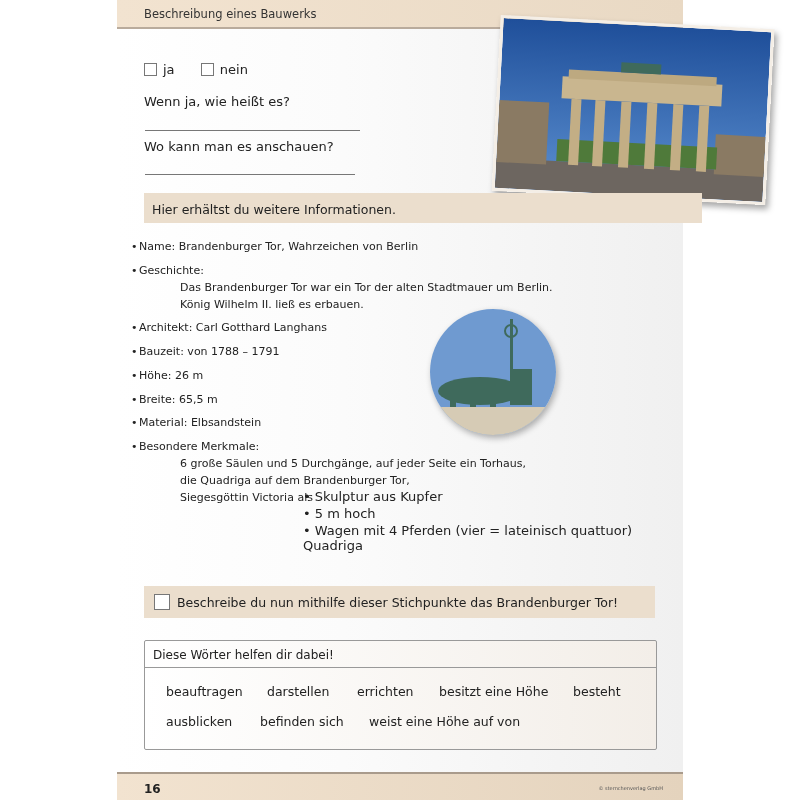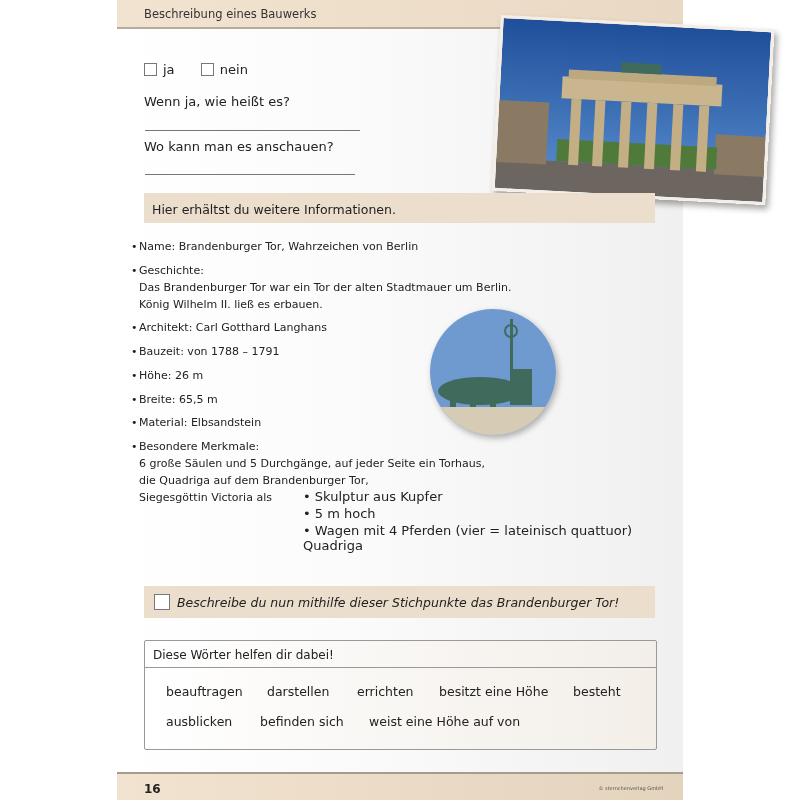--- a/index.html
+++ b/index.html
@@ -4,28 +4,28 @@
 <style>
   html,body{margin:0;padding:0;}
   body{width:800px;height:800px;background:#ffffff;position:relative;overflow:hidden;font-family:"DejaVu Sans","Liberation Sans",sans-serif;color:#222;}
   .page{position:absolute;left:117px;top:0;width:566px;height:800px;background:linear-gradient(90deg,#ffffff 0%,#fbfbfb 40%,#f0f0f0 100%);}
   .header{position:absolute;left:0;top:0;width:566px;height:27px;background:linear-gradient(90deg,#f2e3d0,#e9d9c4);border-bottom:2px solid #b9ab9c;}
   .header-title{position:absolute;left:27px;top:7px;font-size:11.5px;color:#333;}
   .q{position:absolute;font-size:13px;color:#222;}
   .cb{display:inline-block;width:11px;height:11px;border:1px solid #777;background:#fff;vertical-align:-2px;margin-right:6px;}
   .line{position:absolute;height:1px;background:#777;}
   .photo{position:absolute;left:379px;top:22px;width:268px;height:170px;transform:rotate(3deg);border:3px solid #f4eee6;box-shadow:3px 4px 6px rgba(0,0,0,0.35);overflow:hidden;}
-  .info-bar{position:absolute;left:27px;top:193px;width:511px;height:30px;background:#ebdecd;}
+  .info-bar{position:absolute;left:27px;top:193px;width:511px;height:30px;background:#ebdecd;padding-left:47px;}
   .info-bar-text{position:absolute;left:8px;top:9px;font-size:12.5px;color:#222;}
   .fact{position:absolute;left:14px;font-size:11px;line-height:17px;color:#222;}
   .fact .b{display:inline-block;width:8px;}
-  .fact .ind{padding-left:8px;}
+  .fact .ind{padding-left:8px;margin-left:41px;}
   .sub{position:absolute;left:186px;font-size:13px;color:#222;}
   .circle{position:absolute;left:313px;top:309px;width:126px;height:126px;border-radius:50%;overflow:hidden;box-shadow:2px 3px 6px rgba(0,0,0,0.3);}
-  .task-bar{position:absolute;left:27px;top:586px;width:511px;height:32px;background:#ebdecd;font-style:italic;}
+  .task-bar{position:absolute;left:27px;top:586px;width:511px;height:32px;background:#ebdecd;}
   .task-bar .cb{position:absolute;left:10px;top:8px;width:14px;height:14px;margin:0;}
   .task-text{position:absolute;left:33px;top:9px;font-size:12.5px;color:#222;}
   .words-box{position:absolute;left:27px;top:640px;width:511px;height:108px;border:1px solid #999;border-radius:2px;background:linear-gradient(90deg,#ffffff,#f3eee8);}
   .words-head{position:absolute;left:0;top:0;width:511px;height:26px;border-bottom:1px solid #999;}
   .words-head span{position:absolute;left:8px;top:7px;font-size:12px;color:#222;}
   .word{position:absolute;font-size:12.5px;color:#222;}
   .footer{position:absolute;left:0;top:772px;width:566px;height:28px;background:linear-gradient(90deg,#f2e3d0,#e4d3bd);border-top:2px solid #a99b8c;}
   .page-num{position:absolute;left:27px;top:8px;font-size:12px;font-weight:bold;color:#222;}
   .copyright{position:absolute;right:20px;top:11px;font-size:5px;color:#555;}
 </style>

